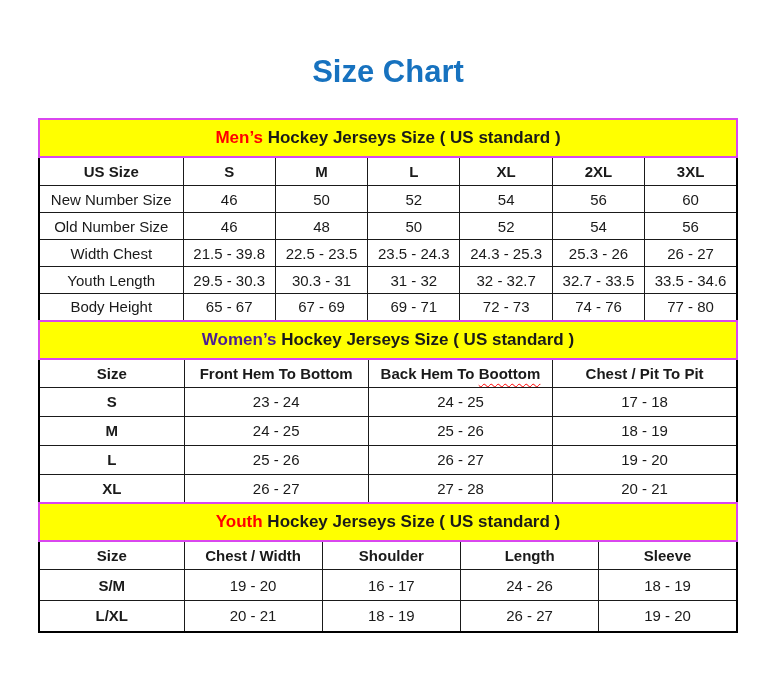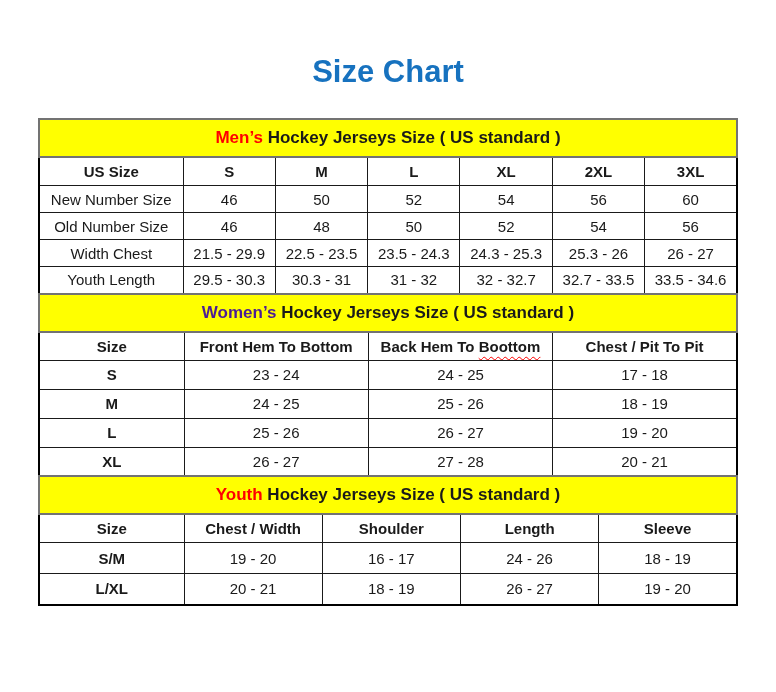--- a/index.html
+++ b/index.html
@@ -40,21 +40,21 @@
     padding: 0;
     color: #1a1a1a;
     overflow: hidden;
     white-space: nowrap;
   }
   tr.band td {
     background: #FFFF00;
     font-weight: 700;
     font-size: 17px;
     height: 36px;
-    border: 2px solid #737373;
+    border: 2px solid #d946ef;
   }
   thead th {
     font-weight: 700;
     font-size: 15px;
     height: 27px;
     background: #ffffff;
   }
   tbody td { font-size: 15px; background: #ffffff; }
   #mens-table tbody tr   { height: 27px; }
   #womens-table tbody tr { height: 29px; }
@@ -115,35 +115,44 @@
           <td>Old Number Size</td>
           <td>46</td>
           <td>48</td>
           <td>50</td>
           <td>52</td>
           <td>54</td>
           <td>56</td>
         </tr>
         <tr>
           <td>Width Chest</td>
-          <td>21.5 - 29.9</td>
+          <td>21.5 - 39.8</td>
           <td>22.5 - 23.5</td>
           <td>23.5 - 24.3</td>
           <td>24.3 - 25.3</td>
           <td>25.3 - 26</td>
           <td>26 - 27</td>
         </tr>
         <tr>
           <td>Youth Length</td>
           <td>29.5 - 30.3</td>
           <td>30.3 - 31</td>
           <td>31 - 32</td>
           <td>32 - 32.7</td>
           <td>32.7 - 33.5</td>
           <td>33.5 - 34.6</td>
+        </tr>
+        <tr>
+          <td>Body Height</td>
+          <td>65 - 67</td>
+          <td>67 - 69</td>
+          <td>69 - 71</td>
+          <td>72 - 73</td>
+          <td>74 - 76</td>
+          <td>77 - 80</td>
         </tr>
       </tbody>
   </table>
 
   <table class="size-table" id="womens-table">
     <colgroup>
       <col style="width:145px">
       <col>
         <col>
         <col>

